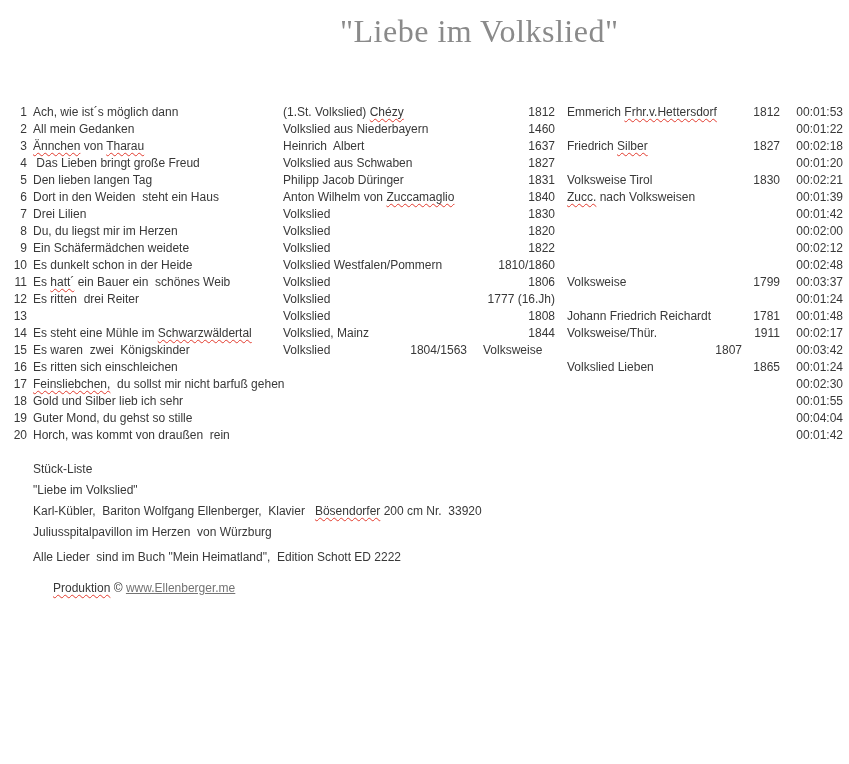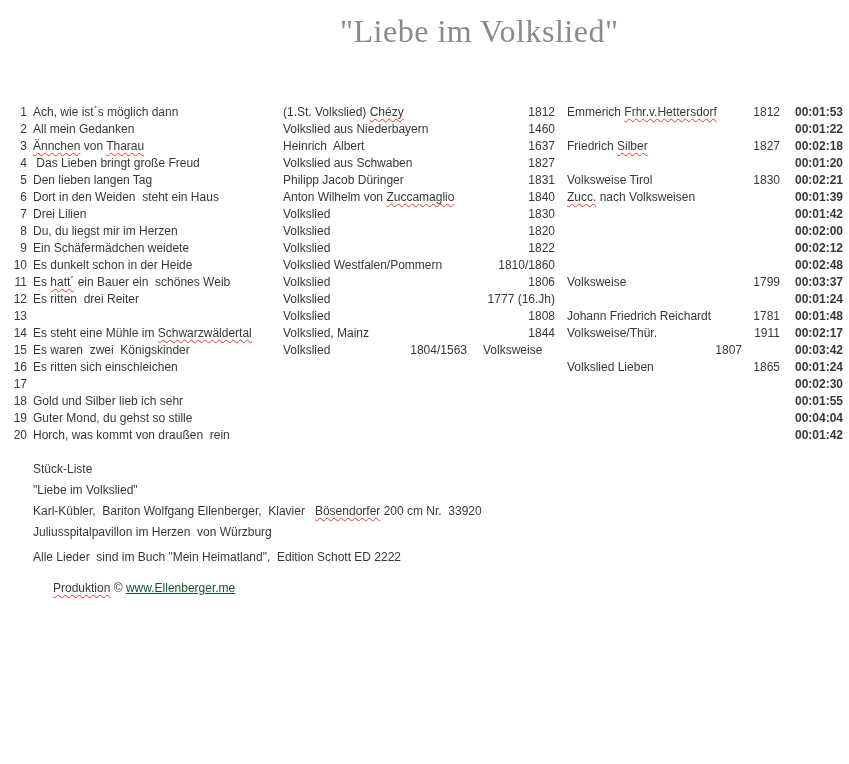--- a/index.html
+++ b/index.html
@@ -11,33 +11,33 @@
   
   #song-table{position:absolute;left:0;top:104px;width:849px;height:340px;}
   .row{position:absolute;left:0;width:849px;height:17px;font-size:12px;line-height:17px;}
   .cell{position:absolute;top:0;white-space:pre;}
   .c-num {left:0;width:27px;text-align:right;}
   .c-title{left:33px;}
   .c-source{left:283px;}
   .c-year{left:420px;width:135px;text-align:right;}
   .c-arr{left:567px;}
   .c-year2{left:708px;width:72px;text-align:right;}
-  .c-dur{left:770px;width:73px;text-align:right;font-weight:bold;}
+  .c-dur{left:770px;width:73px;text-align:right;}
   
   .variant .c-year{left:332px;width:135px;}
   .variant .c-arr{left:483px;}
   .variant .c-year2{left:670px;width:72px;}
   
   #footer{position:absolute;left:33px;top:462px;font-size:12px;}
   .f-line{position:absolute;left:0;white-space:pre;line-height:15px;}
   
   .sp{text-decoration:underline;text-decoration-style:wavy;text-decoration-color:#e23b2e;
       text-decoration-thickness:1px;text-underline-offset:2px;}
   
-  .lnk{color:#14532d;text-decoration:underline;cursor:pointer;white-space:pre;}
+  .lnk{color:#737373;text-decoration:underline;cursor:pointer;white-space:pre;}
 </style>
 </head>
 <body>
 
 <div id="page">
 
   <div id="title">"Liebe im Volkslied"</div>
 
   <div id="song-table">
       <div class="row" style="top: 0px;">
@@ -178,20 +178,21 @@
       <span class="cell c-num">16</span>
       <span class="cell c-title spw">Es ritten sich einschleichen</span>
       <span class="cell c-source spw"></span>
       <span class="cell c-year"></span>
       <span class="cell c-arr spw">Volkslied Lieben</span>
       <span class="cell c-year2">1865</span>
       <span class="cell c-dur">00:01:24</span>
     </div>
       <div class="row" style="top: 272px;">
       <span class="cell c-num">17</span>
+      <span class="cell c-title spw"><span class="sp">Feinsliebchen,</span>  du sollst mir nicht barfuß gehen</span>
       <span class="cell c-source spw"></span>
       <span class="cell c-year"></span>
       <span class="cell c-arr spw"></span>
       <span class="cell c-year2"></span>
       <span class="cell c-dur">00:02:30</span>
     </div>
       <div class="row" style="top: 289px;">
       <span class="cell c-num">18</span>
       <span class="cell c-title spw">Gold und Silber lieb ich sehr</span>
       <span class="cell c-source spw"></span>

